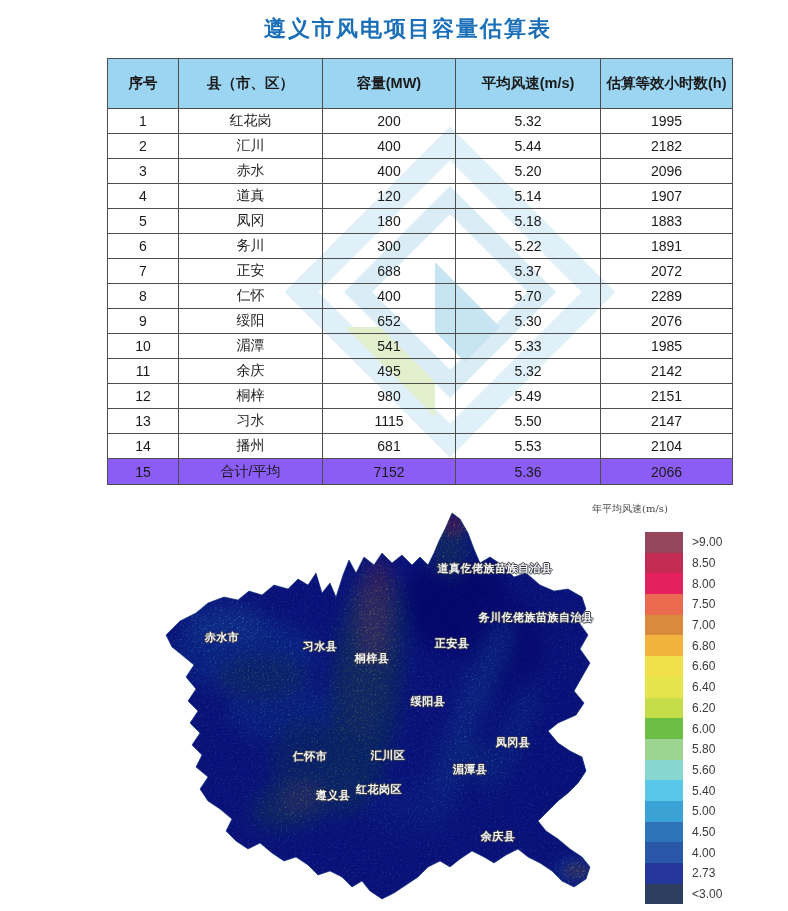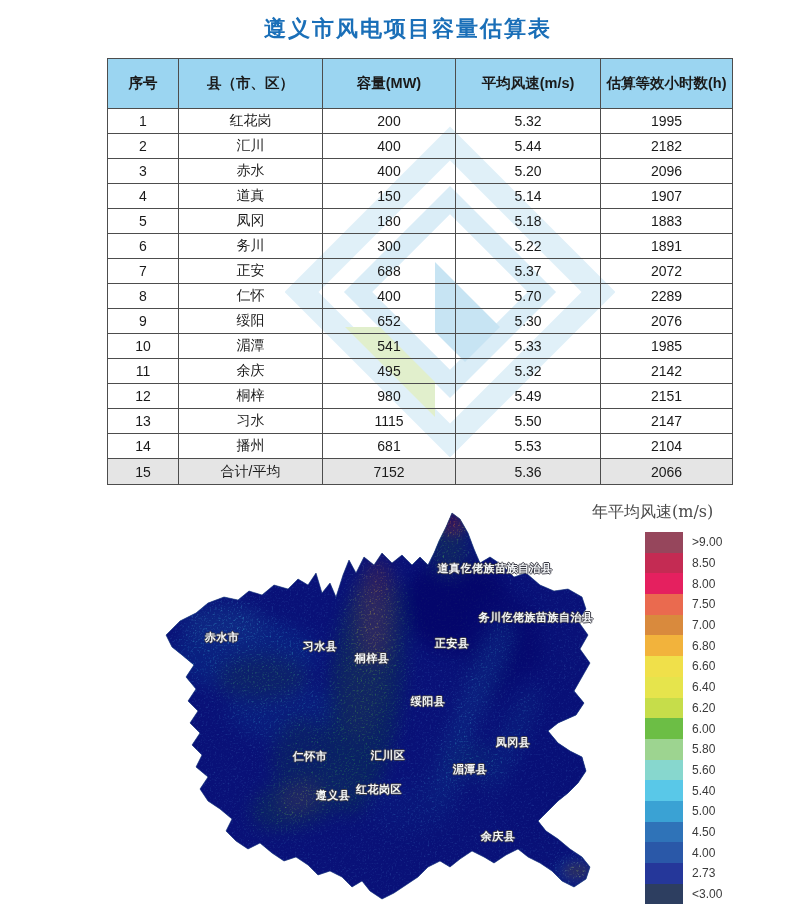--- a/index.html
+++ b/index.html
@@ -26,21 +26,21 @@
   
   .map-wrap { position:absolute; left:150px; top:505px; width:445px; height:400px; z-index:1; }
   .map-wrap svg { position:absolute; left:0; top:0; }
   .mlabel { position:absolute; transform:translate(-50%,-50%); white-space:nowrap;
     font-size:11px; font-weight:bold; color:#f4f6f8; letter-spacing:0.5px;
     text-shadow:-1px 0 0 #3c3c46, 1px 0 0 #3c3c46, 0 -1px 0 #3c3c46, 0 1px 0 #3c3c46; }
 
   
   .legend { position:absolute; left:590px; top:498px; width:196px; height:410px; z-index:1; }
   .legend-title { font-family:"DejaVu Serif","Liberation Serif",serif;
-    font-size:16px; color:#4a4a4a; margin:4px 0 0 2px; }
+    font-size:10px; color:#4a4a4a; margin:4px 0 0 2px; }
   .legend-body { position:absolute; left:27px; top:34px; }
   .legend-row { display:flex; align-items:center; height:20.7px;padding-left:28px; }
   .legend-swatch { width:38px; height:20.7px; flex:0 0 38px; }
   .legend-label { margin-left:9px; font-size:12px; color:#3a3a3a; }
 </style>
 </head>
 <body>
 
 <svg class="watermark" viewBox="0 0 330 345" aria-hidden="true">
   <g opacity="0.55" fill="none" stroke-linejoin="miter">
@@ -86,21 +86,21 @@
   <tr>
         <td>3</td>
         <td>赤水</td>
         <td>400</td>
         <td>5.20</td>
         <td>2096</td>
       </tr>
   <tr>
         <td>4</td>
         <td>道真</td>
-        <td>150</td>
+        <td>120</td>
         <td>5.14</td>
         <td>1907</td>
       </tr>
   <tr>
         <td>5</td>
         <td>凤冈</td>
         <td>180</td>
         <td>5.18</td>
         <td>1883</td>
       </tr>
@@ -160,21 +160,21 @@
         <td>5.50</td>
         <td>2147</td>
       </tr>
   <tr>
         <td>14</td>
         <td>播州</td>
         <td>681</td>
         <td>5.53</td>
         <td>2104</td>
       </tr>
-  <tr class="sum" style="background-color: #e5e5e5;">
+  <tr class="sum" style="background-color: #8b5cf6;">
         <td>15</td>
         <td>合计/平均</td>
         <td>7152</td>
         <td>5.36</td>
         <td>2066</td>
       </tr>
 </tbody>
   </table>
 
 <div class="map-wrap">

